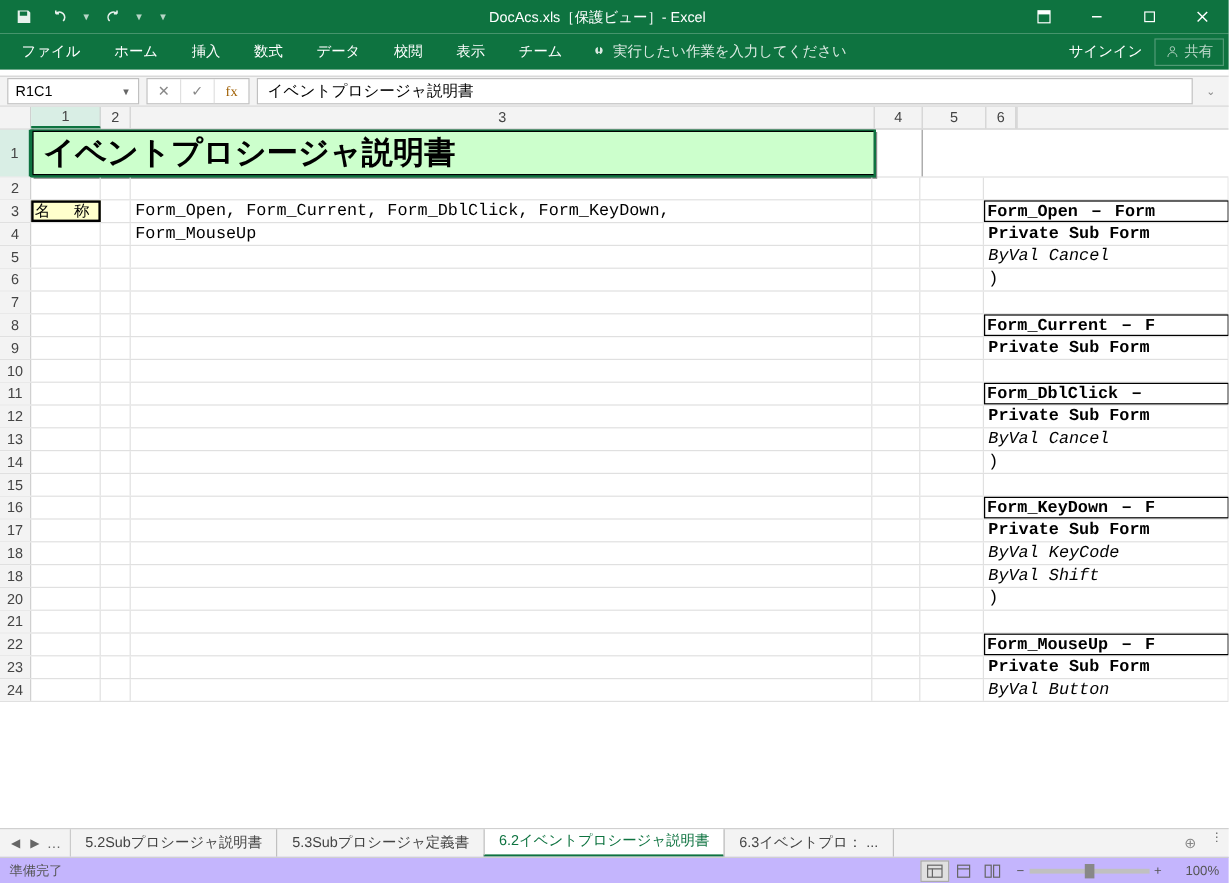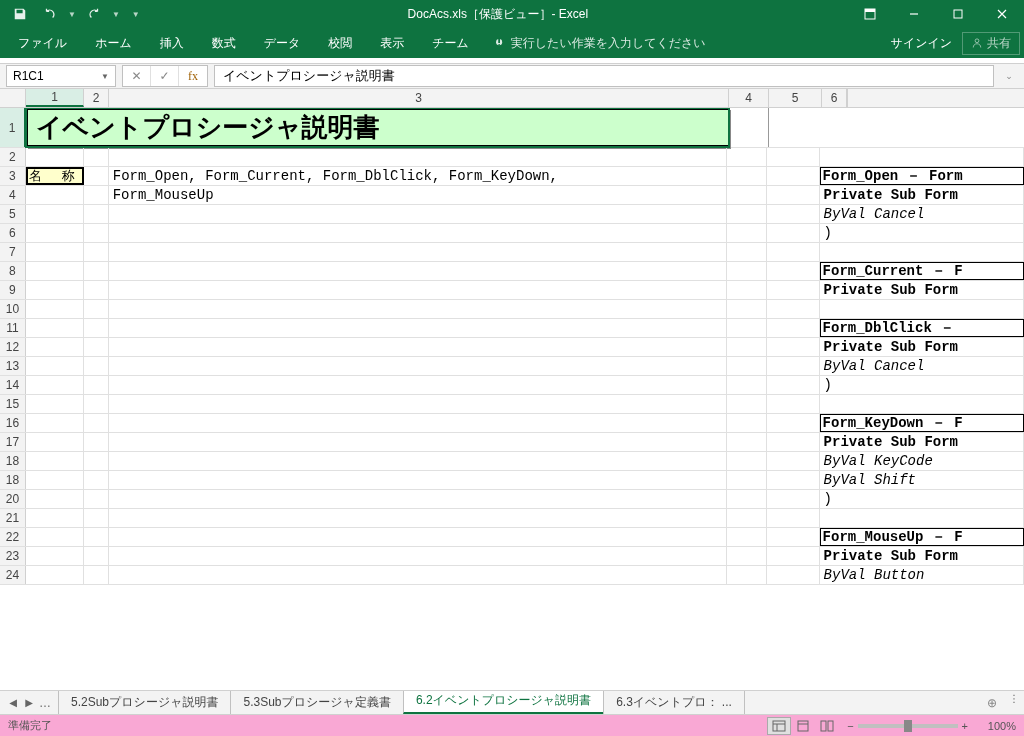--- a/index.html
+++ b/index.html
@@ -62,21 +62,21 @@
 
 .sheet-bar { height: 24px; background: #f3f3f3; border-top: 1px solid #d0d0d0; display: flex; align-items: stretch; }
 .sheet-nav { display: flex; align-items: center; gap: 2px; padding: 0 6px; }
 .sheet-nav-btn { width: 14px; height: 14px; display: flex; align-items: center; justify-content: center; color: #666; font-size: 10px; }
 .sheet-tabs { display: flex; align-items: flex-end; flex: 1; overflow: hidden; }
 .sheet-tab { padding: 3px 12px; background: #f3f3f3; border: 1px solid #c0c0c0; border-bottom: none; margin-right: -1px; font-size: 12px; color: #444; white-space: nowrap; }
 .sheet-tab.active { background: #fff; border-bottom: 2px solid #0e7340; color: #0e7340; font-weight: 500; }
 .new-sheet { width: 24px; display: flex; align-items: center; justify-content: center; color: #888; }
 
 
-.status-bar { height: 22px; background: #f9a8d4; border-top: 1px solid #d0d0d0; display: flex; align-items: center; padding: 0 8px; font-size: 11px; color: #555; }
+.status-bar { height: 22px; background: #c4b5fd; border-top: 1px solid #d0d0d0; display: flex; align-items: center; padding: 0 8px; font-size: 11px; color: #555; }
 .status-right { margin-left: auto; display: flex; align-items: center; gap: 8px; }
 .view-btns { display: flex; }
 .view-btn { width: 24px; height: 18px; display: flex; align-items: center; justify-content: center; border: 1px solid transparent; }
 .view-btn.active { border-color: #aaa; background: #e0e0e0; }
 .zoom-slider { display: flex; align-items: center; gap: 4px; }
 .slider-track { width: 100px; height: 4px; background: #c0c0c0; position: relative; }
 .slider-thumb { position: absolute; width: 8px; height: 12px; background: #888; top: -4px; left: 46px; }
 .zoom-pct { width: 40px; text-align: right; }
 </style>
 </head>

